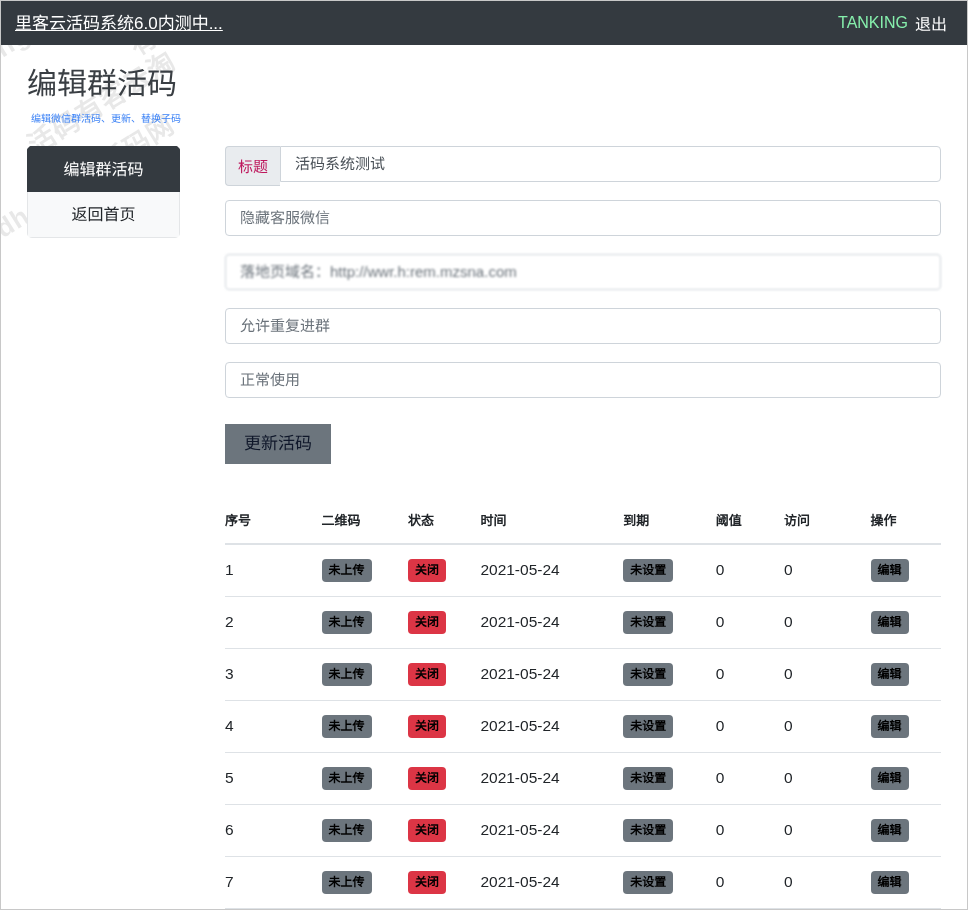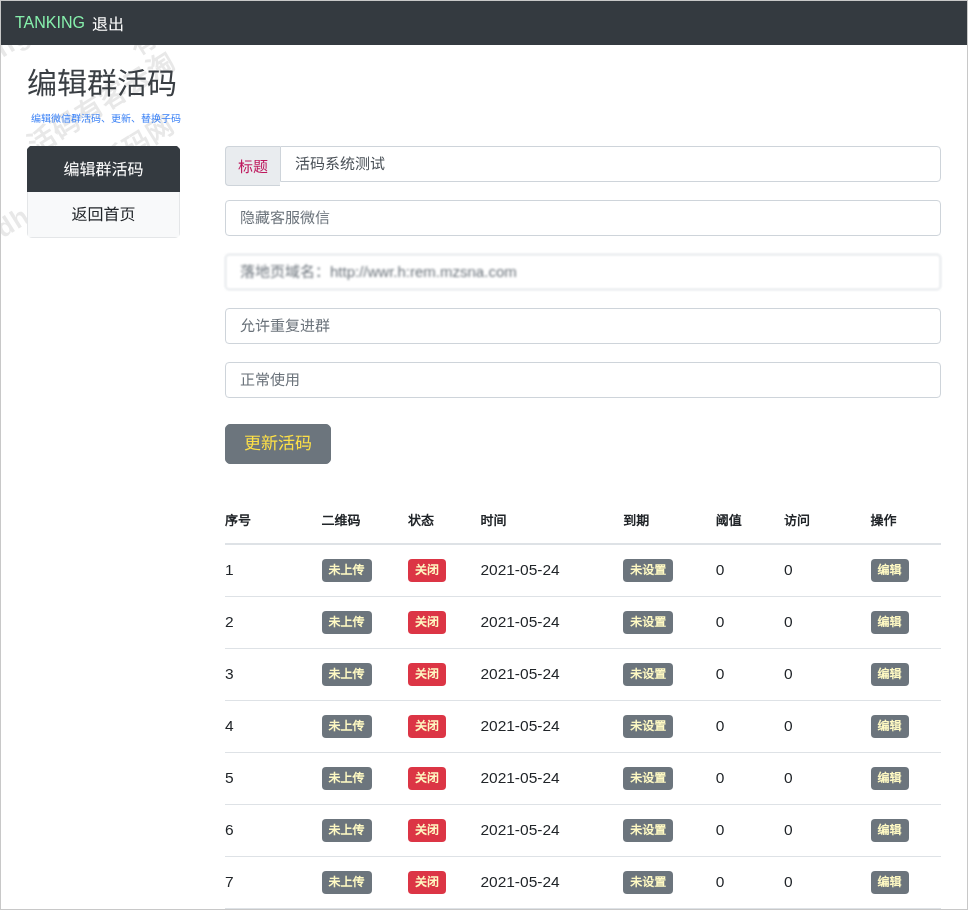--- a/index.html
+++ b/index.html
@@ -184,23 +184,23 @@
     border: 1px solid #ced4da;
   }
   .form-control::placeholder { color: #6b737b; opacity: 1; }
   .blurred {
     filter: blur(0.9px);
   }
 
   .btn-update {
     display: inline-block;
     background: #6c757d;
-    color: #fde047;
+    color: #0f172a;
     border: 1px solid #6c757d;
-    border-radius: 5px;
+    border-radius: 0;
     font-size: 17px;
     font-family: inherit;
     padding: 9px 18px;
     margin-top: 8px;
     margin-bottom: 6px;
     cursor: pointer;
     line-height: 1.2;
   }
 
   
@@ -236,41 +236,42 @@
   .col-visit { width: 86px; }
   .col-act   { width: 70px; }
 
   .badge {
     display: inline-block;
     font-size: 12px;
     font-weight: 700;
     line-height: 1;
     padding: 5px 7px 6px 7px;
     border-radius: 4px;
-    color: #fef9c3;
+    color: #000000;
     white-space: nowrap;
     vertical-align: middle;
   }
   .badge-gray   { background: #6c757d; }
   .badge-red    { background: #dc3545; }
   .badge-link   { background: #6c757d; cursor: pointer; text-decoration: none; }
 </style>
 </head>
 <body>
 
 <div class="page">
 
   <div class="watermark-layer">
     <div class="wm wm-a">dhg.yp.com</div>
     <div class="wm wm-b">活码有客云淘</div>
     <div class="wm wm-c">dhg.com 活码网</div>
     <div class="wm wm-d">有客云淘网</div>
   </div>
 
   <div class="navbar">
+    <a class="navbar-brand" href="#">里客云活码系统6.0内测中...</a>
     <div class="navbar-right">
       <span class="nav-user">TANKING</span>
       <a class="nav-logout" href="#">退出</a>
     </div>
   </div>
 
   <div class="heading-wrap">
     <h1 class="page-title">编辑群活码</h1>
     <p class="page-subtitle">编辑微信群活码、更新、替换子码</p>
   </div>

